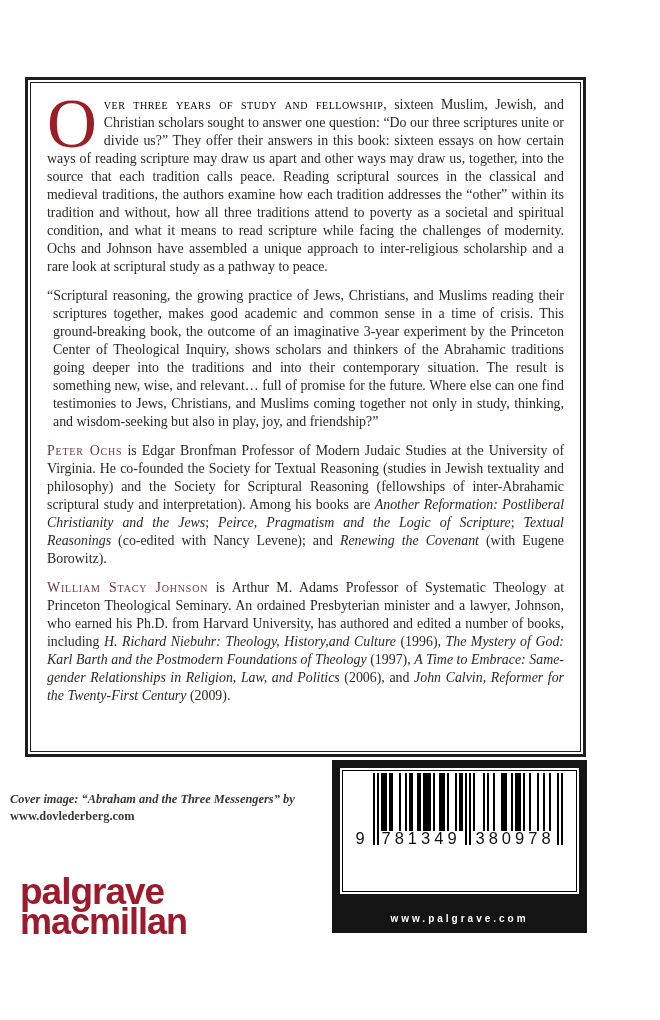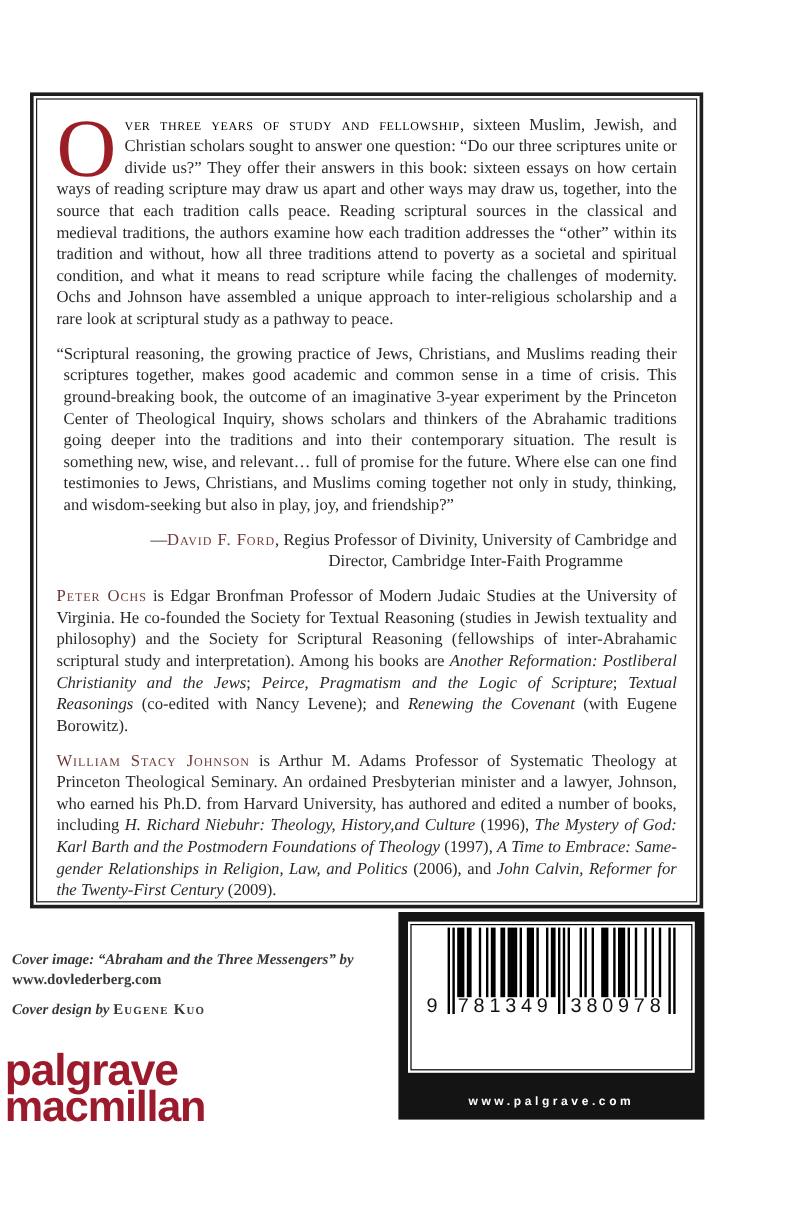--- a/index.html
+++ b/index.html
@@ -37,21 +37,21 @@
   .ital{font-style:italic;}
   
   .credits{
     position:absolute;left:10px;top:791px;width:315px;
     font-size:12.4px;line-height:16.5px;color:#3a3734;font-weight:bold;
   }
   .credits .sc-small{font-variant:small-caps;letter-spacing:1px;color:#3a3734;}
   .credits .design-line{margin-top:9px;}
   
   .logo{
-    position:absolute;left:4px;top:876px;color:#9b1b2d;
+    position:absolute;left:20px;top:876px;color:#9b1b2d;
     font-family:"Liberation Sans","DejaVu Sans",sans-serif;font-weight:bold;
   }
   .logo .l1{font-size:37px;line-height:31px;letter-spacing:-1px;display:block;}
   .logo .l2{font-size:36px;line-height:30px;letter-spacing:-1px;display:block;}
   
   .barcode-panel{
     position:absolute;left:332px;top:760px;width:255px;height:173px;
     background:#141414;
   }
   .barcode-white{
@@ -85,33 +85,31 @@
 
 <div>
 
   <div class="quote-box">
     <div class="quote-box-inner">
 
       <p><span class="dropcap">O</span><span class="sc-red">ver three years of study and fellowship</span><span>, sixteen Muslim, Jewish, and Christian scholars sought to answer one question: “Do our three scriptures unite or divide us?” They offer their answers in this book: sixteen essays on how certain ways of reading scripture may draw us apart and other ways may draw us, together, into the source that each tradition calls peace. Reading scriptural sources in the classical and medieval traditions, the authors examine how each tradition addresses the “other” within its tradition and without, how all three traditions attend to poverty as a societal and spiritual condition, and what it means to read scripture while facing the challenges of modernity. Ochs and Johnson have assembled a unique approach to inter-religious scholarship and a rare look at scriptural study as a pathway to peace.</span></p>
 
       <p class="review-quote"><span>“Scriptural reasoning, the growing practice of Jews, Christians, and Muslims reading their scriptures together, makes good academic and common sense in a time of crisis. This ground-breaking book, the outcome of an imaginative 3-year experiment by the Princeton Center of Theological Inquiry, shows scholars and thinkers of the Abrahamic traditions going deeper into the traditions and into their contemporary situation. The result is something new, wise, and relevant… full of promise for the future. Where else can one find testimonies to Jews, Christians, and Muslims coming together not only in study, thinking, and wisdom-seeking but also in play, joy, and friendship?”</span></p>
 
-      <div class="attribution"><span>—</span><span class="sc-name">David F. Ford</span><span>, Regius Professor of Divinity, University of Cambridge and</span><span class="line2">Director, Cambridge Inter-Faith Programme</span></div>
 
       <p><span class="sc-name">Peter Ochs</span><span> is Edgar Bronfman Professor of Modern Judaic Studies at the University of Virginia. He co-founded the Society for Textual Reasoning (studies in Jewish textuality and philosophy) and the Society for Scriptural Reasoning (fellowships of inter-Abrahamic scriptural study and interpretation). Among his books are </span><span class="ital">Another Reformation: Postliberal Christianity and the Jews</span><span>; </span><span class="ital">Peirce, Pragmatism and the Logic of Scripture</span><span>; </span><span class="ital">Textual Reasonings</span><span> (co-edited with Nancy Levene); and </span><span class="ital">Renewing the Covenant</span><span> (with Eugene Borowitz).</span></p>
 
       <p><span class="sc-name">William Stacy Johnson</span><span> is Arthur M. Adams Professor of Systematic Theology at Princeton Theological Seminary. An ordained Presbyterian minister and a lawyer, Johnson, who earned his Ph.D. from Harvard University, has authored and edited a number of books, including </span><span class="ital">H. Richard Niebuhr: Theology, History,and Culture</span><span> (1996), </span><span class="ital">The Mystery of God: Karl Barth and the Postmodern Foundations of Theology</span><span> (1997), </span><span class="ital">A Time to Embrace: Same-gender Relationships in Religion, Law, and Politics</span><span> (2006), and </span><span class="ital">John Calvin, Reformer for the Twenty-First Century</span><span> (2009).</span></p>
 
     </div>
   </div>
 
   <div class="credits">
     <div class="ital">Cover image: “Abraham and the Three Messengers” by</div>
     <div>www.dovlederberg.com</div>
-    <div class="design-line"><span class="ital">Cover design by </span><span class="sc-small">Eugene Kuo</span></div>
   </div>
 
   <div class="logo">
     <span class="l1">palgrave</span>
     <span class="l2">macmillan</span>
   </div>
 
   <div class="barcode-panel">
     <div class="barcode-white">
       <div class="barcode-white-inner">

